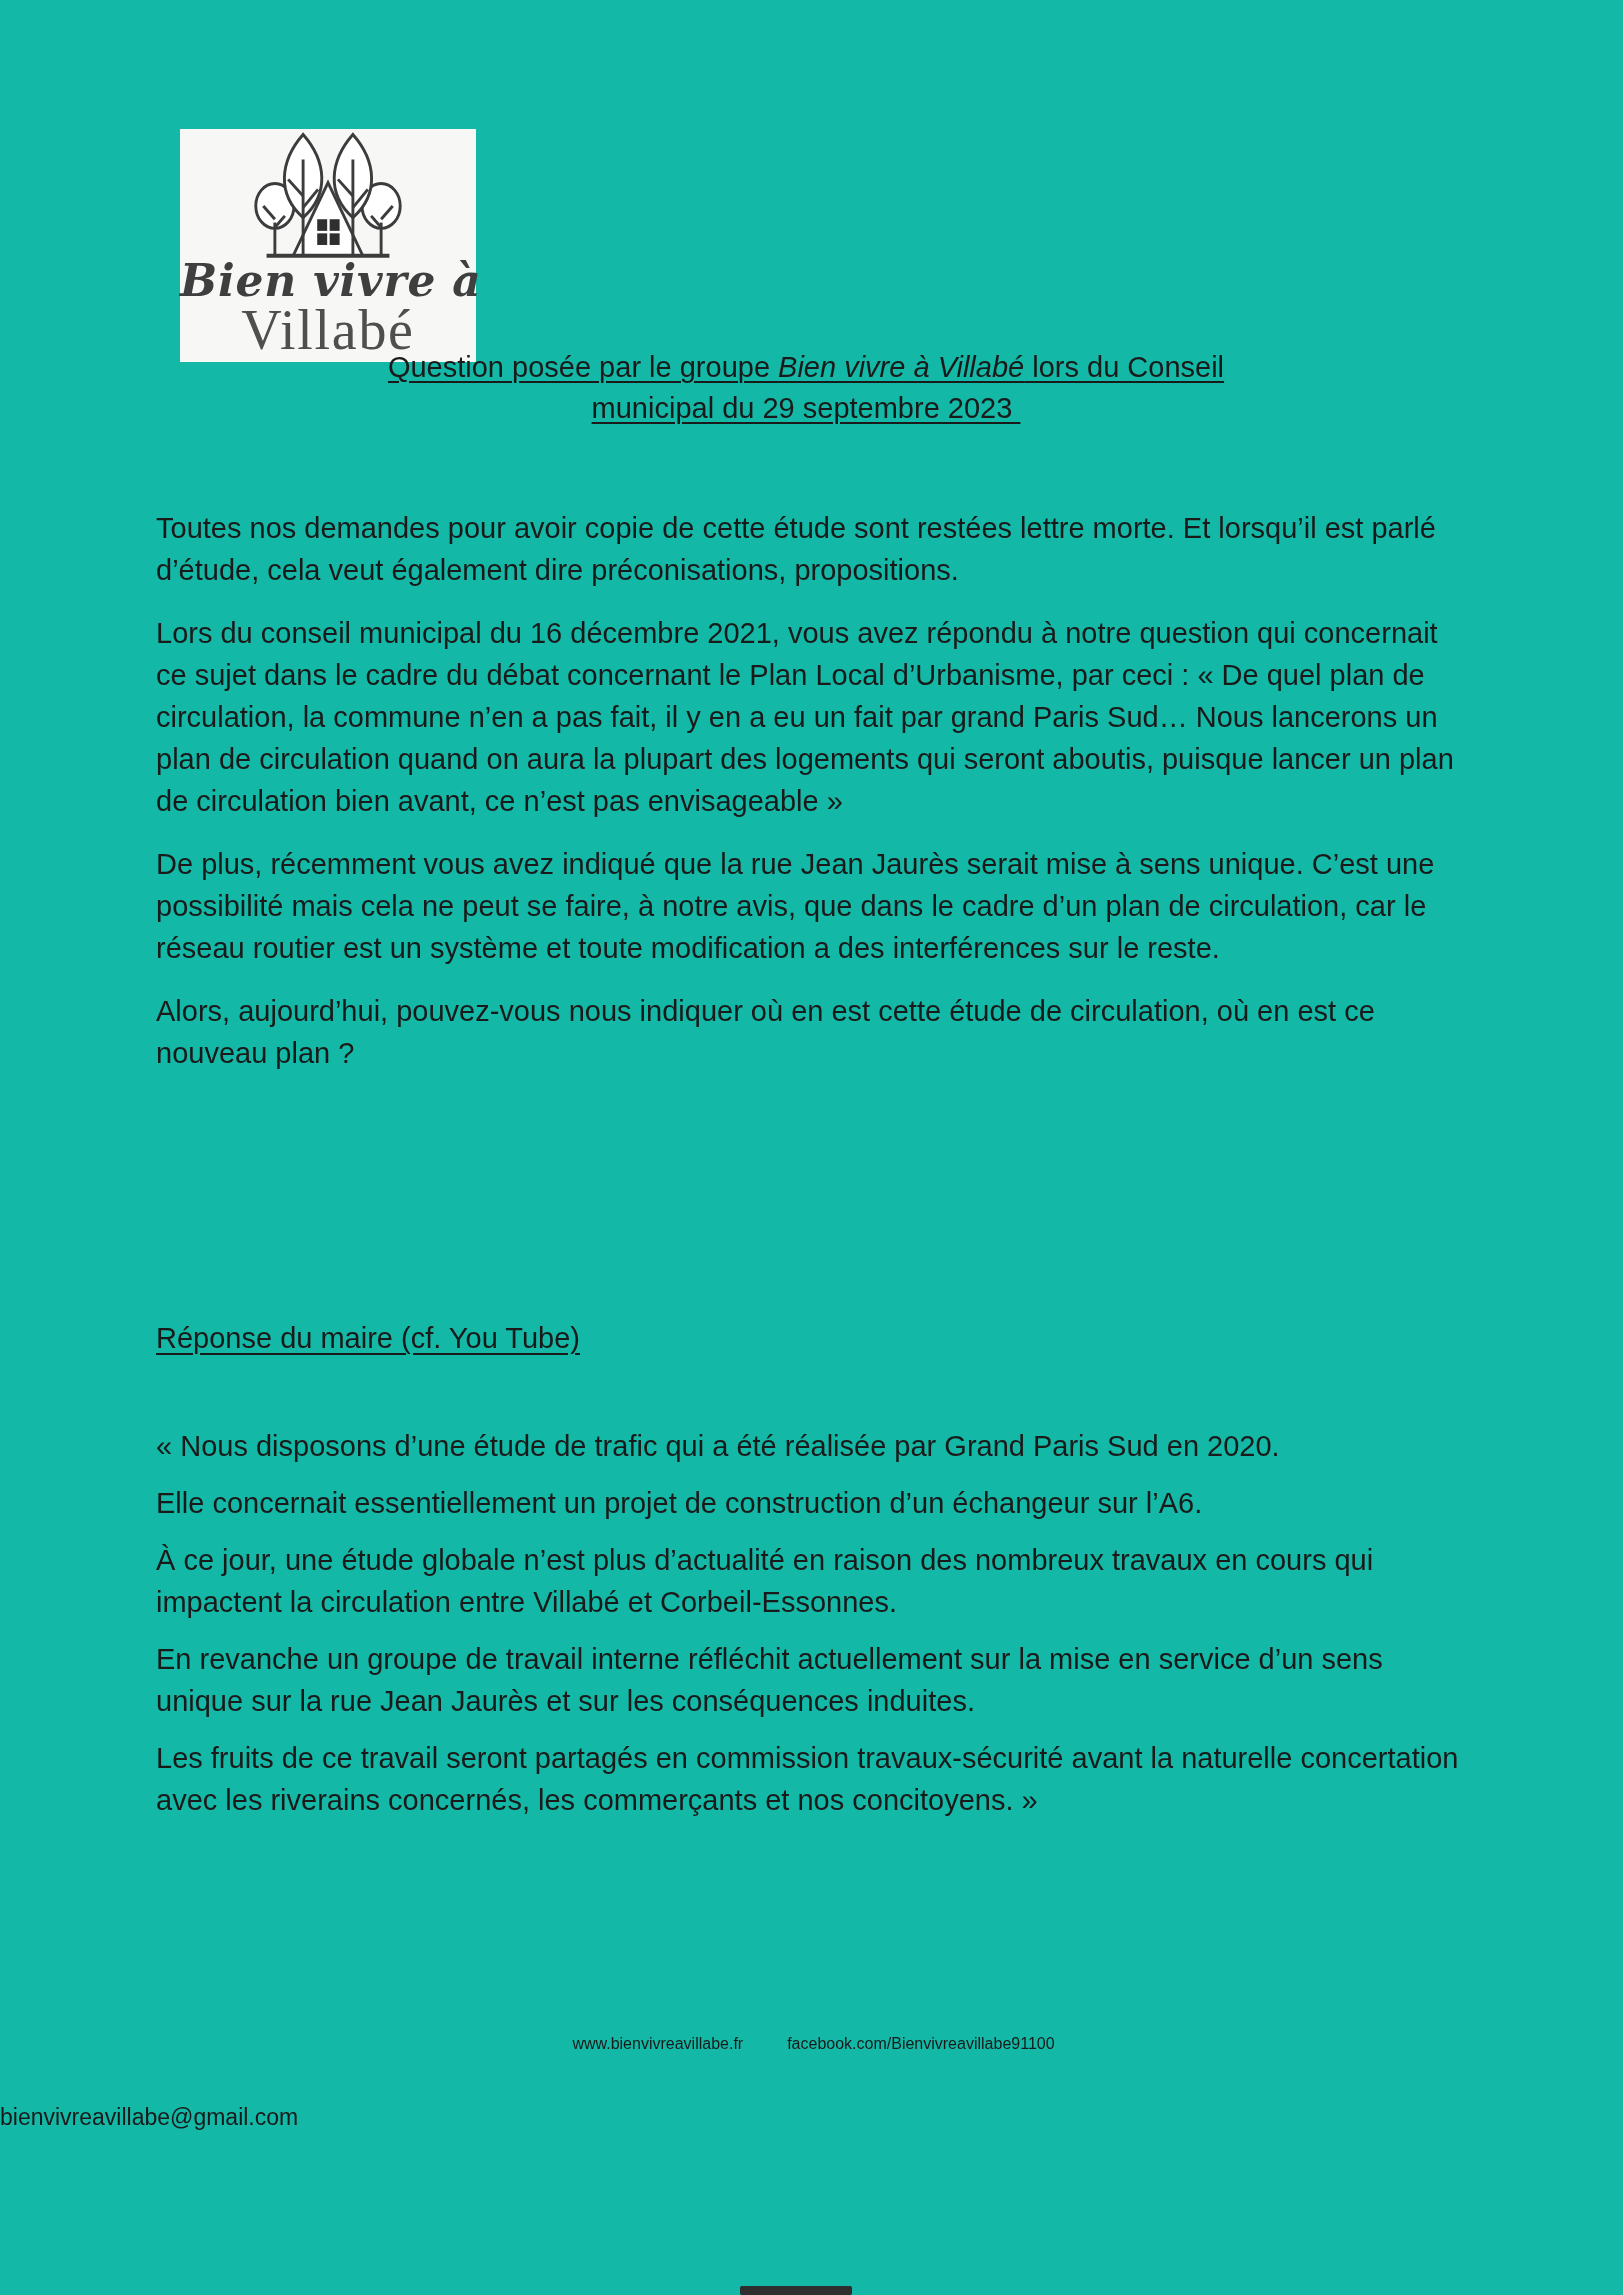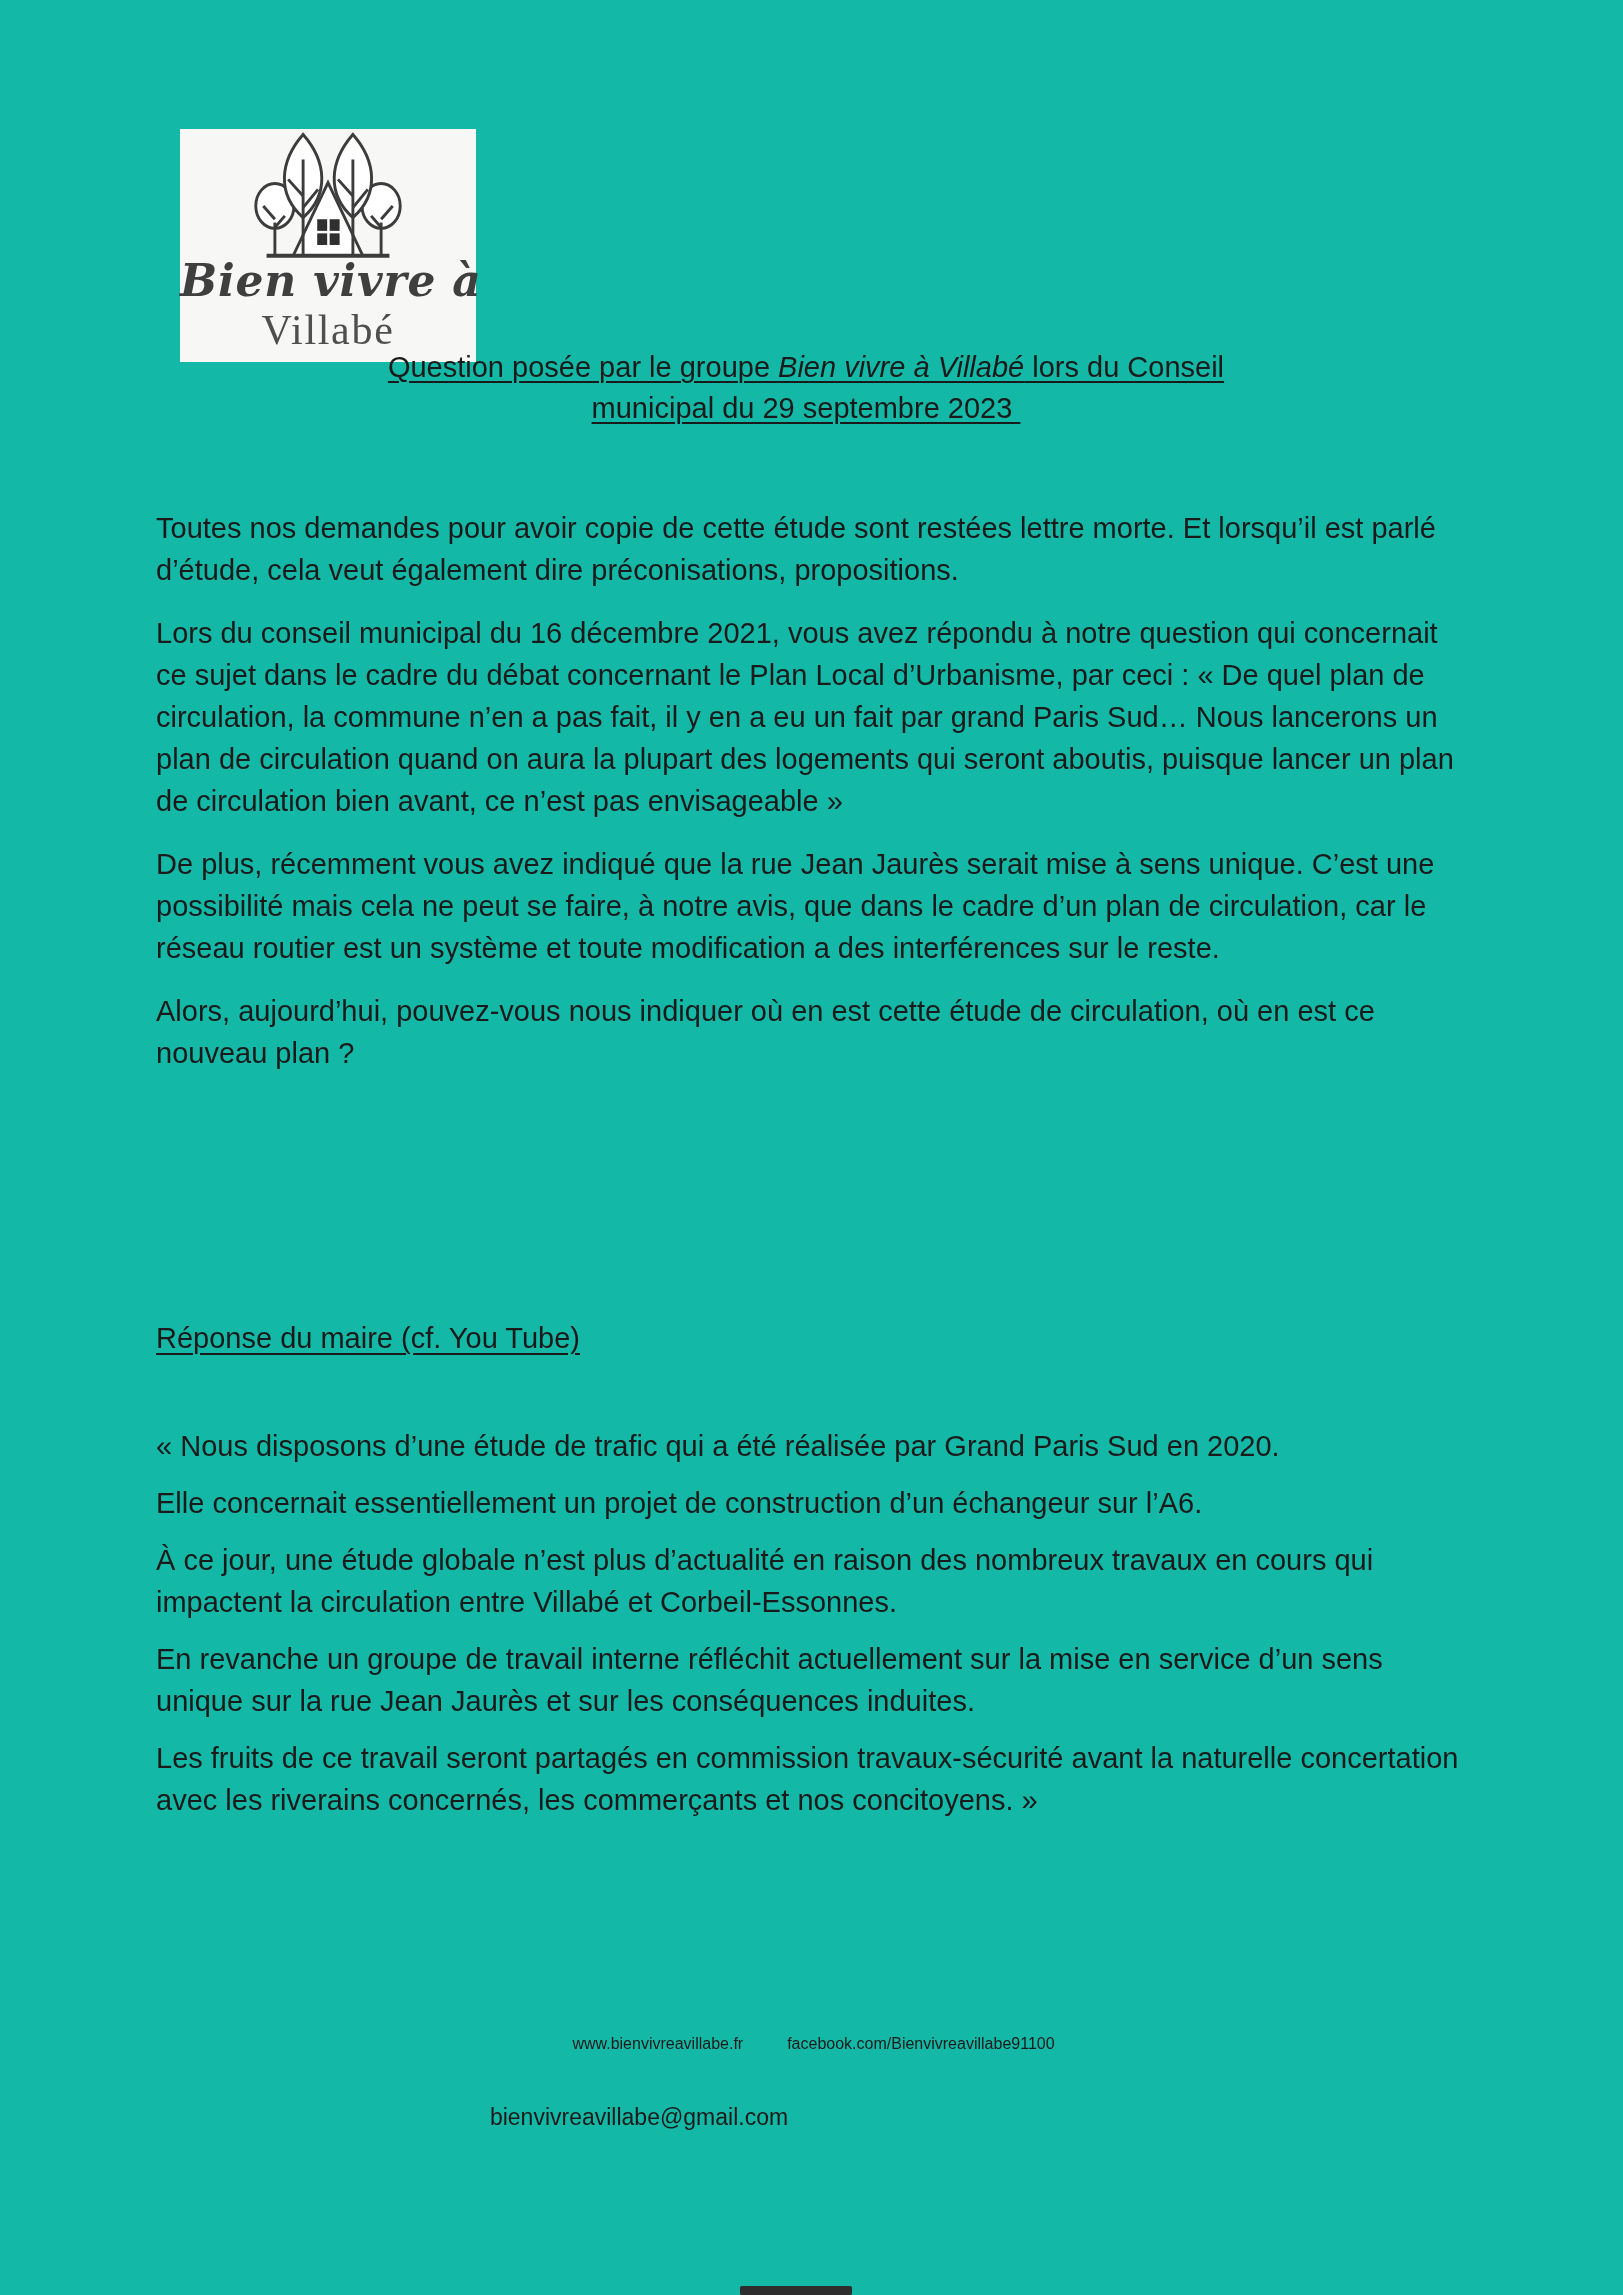--- a/index.html
+++ b/index.html
@@ -16,21 +16,21 @@
     position:absolute; left:180px; top:129px; width:296px; height:233px;
     background:#f7f7f6; text-align:center;
   }
   .logo svg { display:block; margin:0 auto; }
   .logo-script {
     font-family:"DejaVu Serif", serif; font-style:italic; font-weight:bold;
     font-size:44px; line-height:46px; color:#3f3f3f; letter-spacing:0.8px;
     margin-top:-5px; white-space:nowrap;
   }
   .logo-serif {
-    font-family:"Liberation Serif", serif; font-size:42px; line-height:52px;
+    font-family:"Liberation Serif", serif; font-size:56px; line-height:52px;
     color:#4f4f4f; letter-spacing:1.7px;
   }
 
   
   .doc-title {
     position:absolute; left:214px; top:347px; width:1184px;
     text-align:center; font-size:29px; line-height:41px;
   }
   .doc-title .u { text-decoration:underline; text-decoration-thickness:1.7px; text-underline-offset:4.2px; }
   .doc-title em { font-style:italic; }
@@ -55,21 +55,21 @@
   .response-section p { margin-bottom:15px; }
 
   
   .footer-line1 {
     position:absolute; left:156px; top:2029px; width:1315px;
     display:flex; justify-content:center;
     font-size:16px; line-height:29px;gap:44px;
   }
   .footer-line2 {
     position:absolute; left:0; top:2103px; width:1278px;
-    text-align:center; font-size:23px; line-height:29px;
+    text-align:left; font-size:23px; line-height:29px;
   }
 
   .scan-artifact {
     position:absolute; left:740px; top:2286px; width:112px; height:9.3px;
     background:#2e2e2e; border-radius:1.7px;
   }
 </style>
 </head>
 <body>
 

